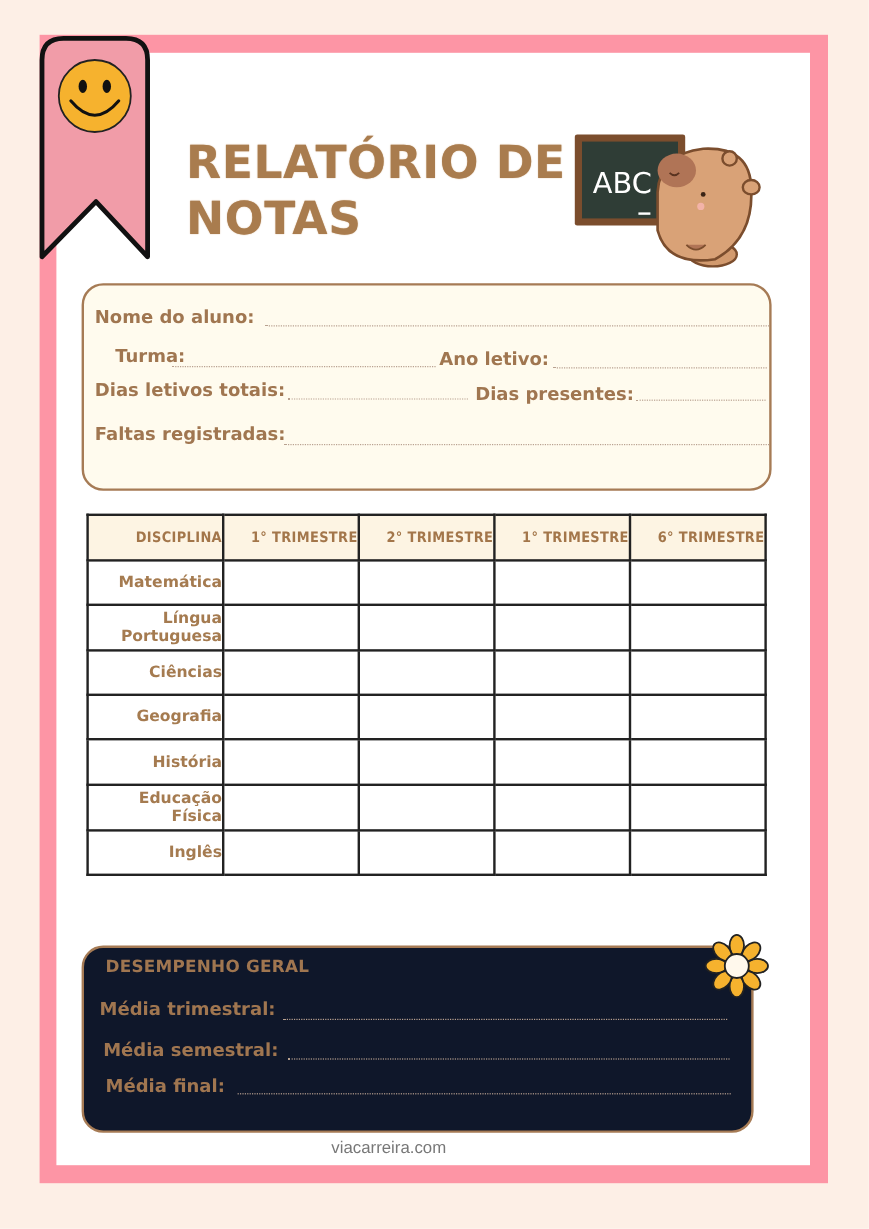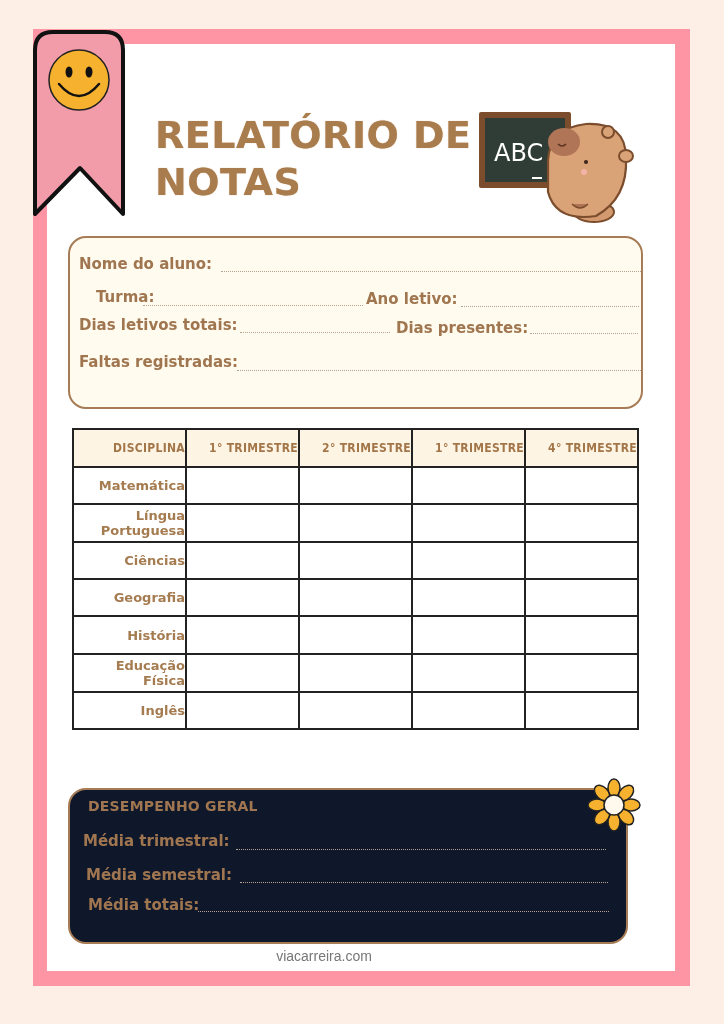--- a/index.html
+++ b/index.html
@@ -118,21 +118,21 @@
       <col style="width:113px">
       <col style="width:113px">
       <col style="width:113px">
   </colgroup>
   <thead>
     <tr>
       <th>DISCIPLINA</th>
       <th>1° TRIMESTRE</th>
       <th>2° TRIMESTRE</th>
       <th>1° TRIMESTRE</th>
-      <th>4° TRIMESTRE</th>
+      <th>6° TRIMESTRE</th>
     </tr>
   </thead>
   <tbody>
     <tr style="height:37px">
       <td class="subj">Matemática</td>
       <td></td>
       <td></td>
       <td></td>
       <td></td>
     </tr>
@@ -184,21 +184,21 @@
 <div class="perf-box">
   <div class="perf-title">DESEMPENHO GERAL</div>
 </div>
 
 <span class="lbl" style="left:83px; top:832px;">Média trimestral:</span>
 <div class="line" style="left:236px; top:849px; width:370px;"></div>
 
 <span class="lbl" style="left:86px; top:866px;">Média semestral:</span>
 <div class="line" style="left:240px; top:882px; width:368px;"></div>
 
-<span class="lbl" style="left:88px; top:896px;">Média totais:</span>
+<span class="lbl" style="left:88px; top:896px;">Média final:</span>
 <div class="line" style="left:198px; top:911px; width:411px;"></div>
 
 <svg class="flower" viewBox="0 0 54 54">
   <g fill="#f6b22e" stroke="#222" stroke-width="1.5">
     <ellipse cx="27" cy="10" rx="6" ry="9"></ellipse>
     <ellipse cx="27" cy="44" rx="6" ry="9"></ellipse>
     <ellipse cx="10" cy="27" rx="9" ry="6"></ellipse>
     <ellipse cx="44" cy="27" rx="9" ry="6"></ellipse>
     <ellipse cx="15" cy="15" rx="6" ry="9" transform="rotate(-45 15 15)"></ellipse>
     <ellipse cx="39" cy="15" rx="6" ry="9" transform="rotate(45 39 15)"></ellipse>

